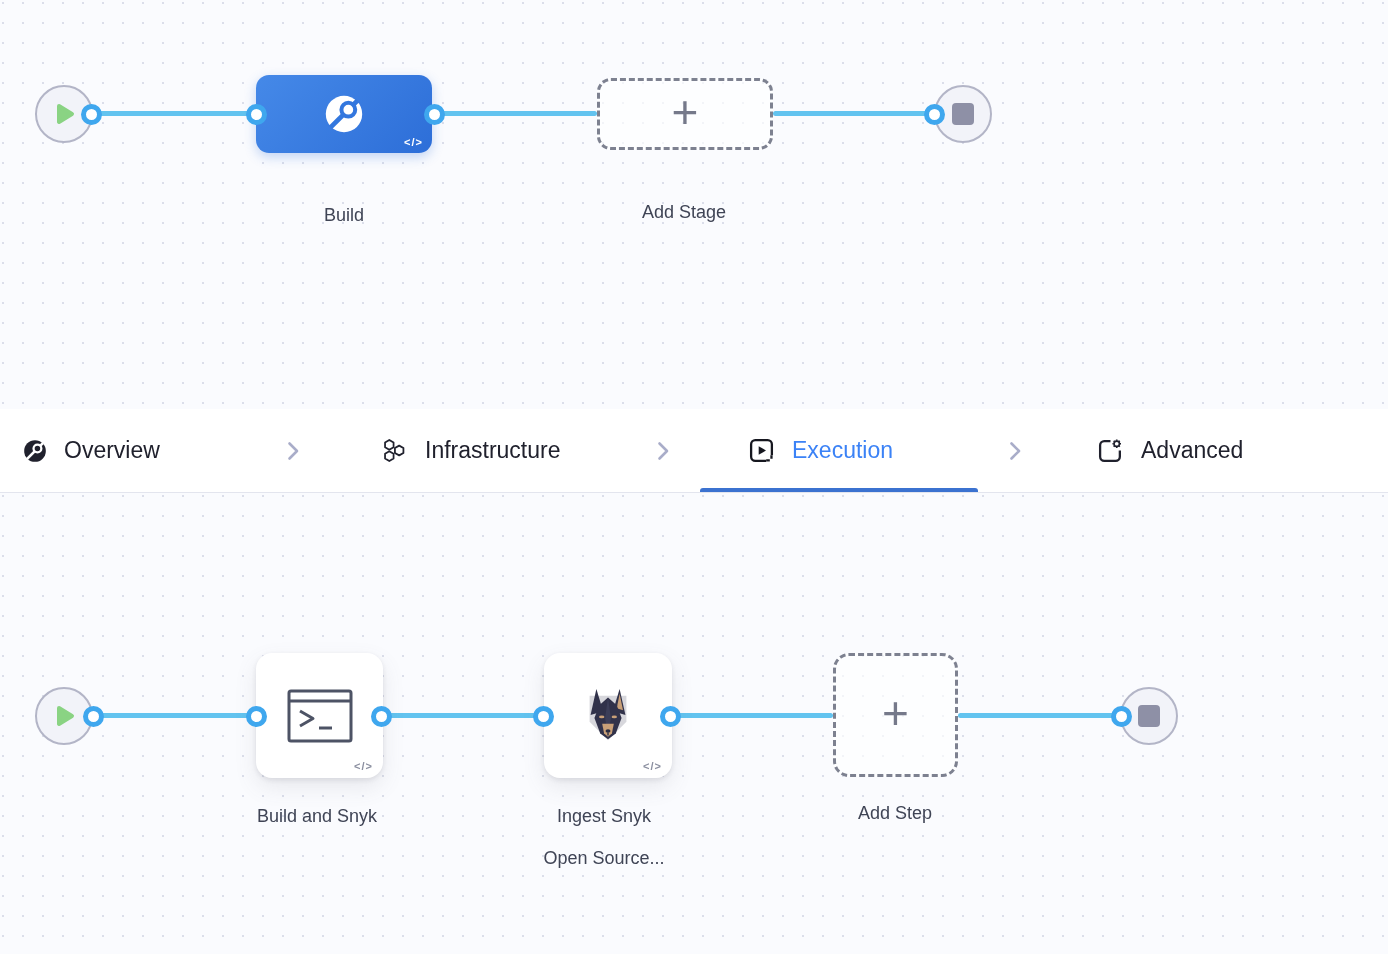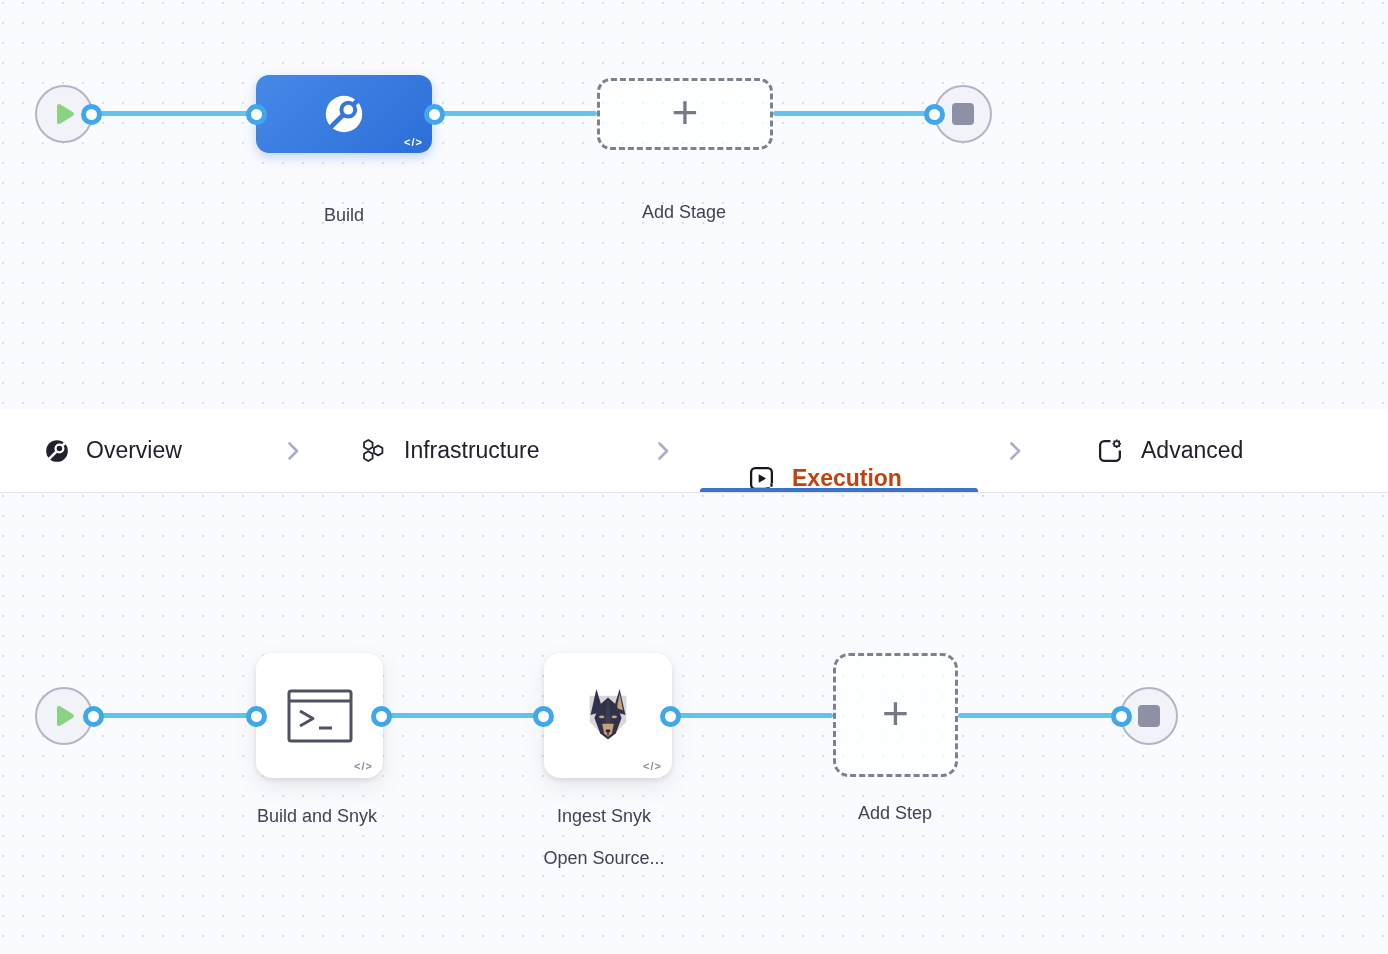--- a/index.html
+++ b/index.html
@@ -42,21 +42,21 @@
   .add-box.step { left:833px; top:160px; width:125px; height:124px; border-radius:16px; }
 
   .graph-label { position:absolute; width:320px; text-align:center; color:#3f4455;
     font-size:18px; line-height:42px; z-index:2; }
 
   
   .tabbar { position:absolute; top:409px; left:0; width:1388px; height:84px;
     background:#ffffff; border-bottom:1px solid #e3e5ee; z-index:6; }
   .tab { position:absolute; top:0; height:83px; display:flex; align-items:center;
     gap:17px; cursor:pointer; color:#20212d; font-size:23px; }
-  .tab.active { font-weight:700; color:#c2410c;align-items:flex-end; }
+  .tab.active { font-weight:400; color:#3b82f6; }
   .tab-chevron { position:absolute; top:30px; }
   .tab-underline { position:absolute; left:700px; bottom:0; width:278px; height:4px;
     background:#3b72d0; border-radius:3px 3px 0 0; }
 
   svg { display:block; }
 </style>
 </head>
 <body>
 
 <div class="screen">
@@ -97,38 +97,38 @@
     <div class="endcap" style="left:934px;top:85px;">
       <span class="stop-square"></span>
     </div>
 
     <div class="graph-label" style="left:184px;top:194px;">Build</div>
     <div class="graph-label" style="left:524px;top:191px;">Add Stage</div>
   </section>
 
   <nav class="tabbar">
 
-    <div class="tab" style="left:44px;gap:16px;">
+    <div class="tab" style="left:22px;gap:16px;">
       <span>
         <svg width="26" height="26" viewBox="0 0 48 48">
           <circle cx="24" cy="24" r="20" fill="#20212d"></circle>
           <line x1="9" y1="39" x2="39" y2="9" stroke="#ffffff" stroke-width="5"></line>
           <circle cx="28.5" cy="19.5" r="7.2" fill="#20212d" stroke="#ffffff" stroke-width="4.2"></circle>
         </svg>
       </span>
       <span>Overview</span>
     </div>
 
     <span class="tab-chevron" style="left:281px;">
       <svg width="24" height="24" viewBox="0 0 24 24">
           <path d="M8.5 4.5 L16 12 L8.5 19.5" fill="none" stroke="#a9adc9" stroke-width="2.6" stroke-linecap="round" stroke-linejoin="round"></path>
         </svg>
     </span>
 
-    <div class="tab" style="left:360px;">
+    <div class="tab" style="left:381px;">
       <span>
         <svg width="27" height="27" viewBox="0 0 26 26" fill="none" stroke="#20212d" stroke-width="1.7" stroke-linejoin="round">
           <path d="M8 2.8 L12.1 5.2 L12.1 9.8 L8 12.2 L3.9 9.8 L3.9 5.2 Z"></path>
           <path d="M17.5 8.3 L21.6 10.7 L21.6 15.3 L17.5 17.7 L13.4 15.3 L13.4 10.7 Z"></path>
           <path d="M8 13.8 L12.1 16.2 L12.1 20.8 L8 23.2 L3.9 20.8 L3.9 16.2 Z"></path>
         </svg>
       </span>
       <span>Infrastructure</span>
     </div>
 

